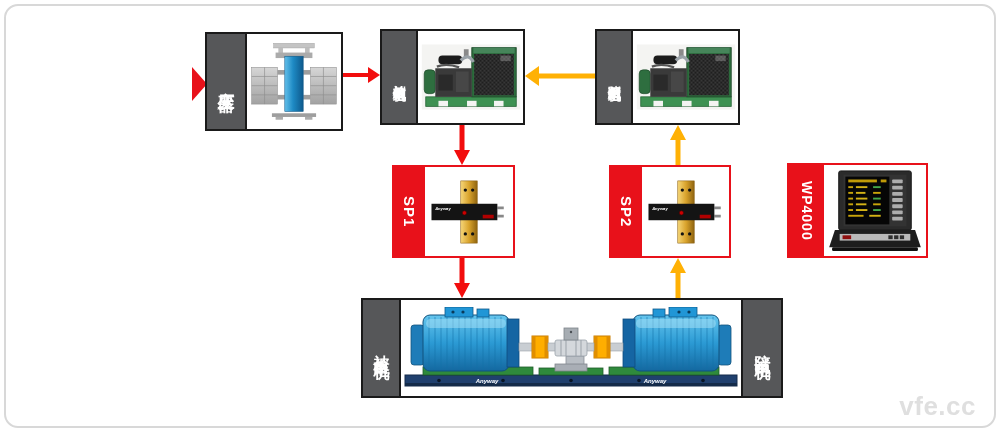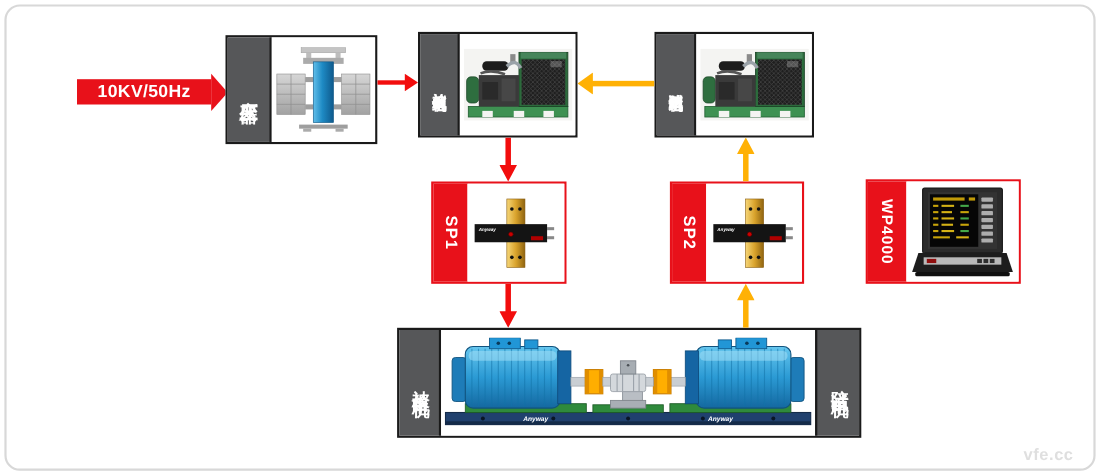--- a/index.html
+++ b/index.html
@@ -27,21 +27,21 @@
   .box.redb{border-color:#E8111A;}
   .strip{background:#565759;display:flex;align-items:center;justify-content:center;flex:0 0 auto;}
   .strip.divR{border-right:2px solid #1A1A1A;}
   .strip.divL{border-left:2px solid #1A1A1A;}
   .strip.red{background:#E8111A;}
   .v-cn{writing-mode:vertical-rl;text-orientation:upright;color:#fff;font-weight:bold;}
   .v-lat{writing-mode:vertical-rl;color:#fff;font-weight:bold;}
   .imgarea{flex:1;display:flex;align-items:center;justify-content:center;overflow:hidden;background:#fff;}
   .arrow{position:absolute;}
   .watermark{
-    position:absolute;right:24px;bottom:10px;font-size:15px;font-weight:bold;
+    position:absolute;right:24px;bottom:10px;font-size:26px;font-weight:bold;
     color:#DFDFDF;letter-spacing:0.5px;
   }
 </style>
 </head>
 <body>
 
 <div id="canvas">
 
   <svg width="0" height="0" style="position:absolute" aria-hidden="true">
     <defs>
@@ -66,23 +66,20 @@
       </linearGradient>
       <pattern id="meshP" width="5" height="5" patternUnits="userSpaceOnUse">
         <rect width="5" height="5" fill="#1F1F1F"></rect>
         <path d="M0 0 L5 5 M5 0 L0 5" stroke="#4A4A4A" stroke-width="0.7"></path>
       </pattern>
     </defs>
   </svg>
 
   <div class="frame"></div>
 
-  <div class="banner">
-    <span>10KV/50Hz</span>
-  </div>
   <div class="banner-head"></div>
 
   <div class="box" style="left:205px;top:32px;width:138px;height:99px;">
     <div class="strip divR" style="width:38px;">
       <span class="v-cn" style="font-size:17px;letter-spacing:2px;">变压器</span>
     </div>
     <div class="imgarea">
       <svg width="92" height="88" viewBox="0 0 100 92">
         <rect x="28" y="4" width="44" height="5" fill="#C4C4C4" stroke="#9E9E9E" stroke-width="0.5"></rect>
         <rect x="33" y="9" width="5" height="6" fill="#BDBDBD"></rect>

